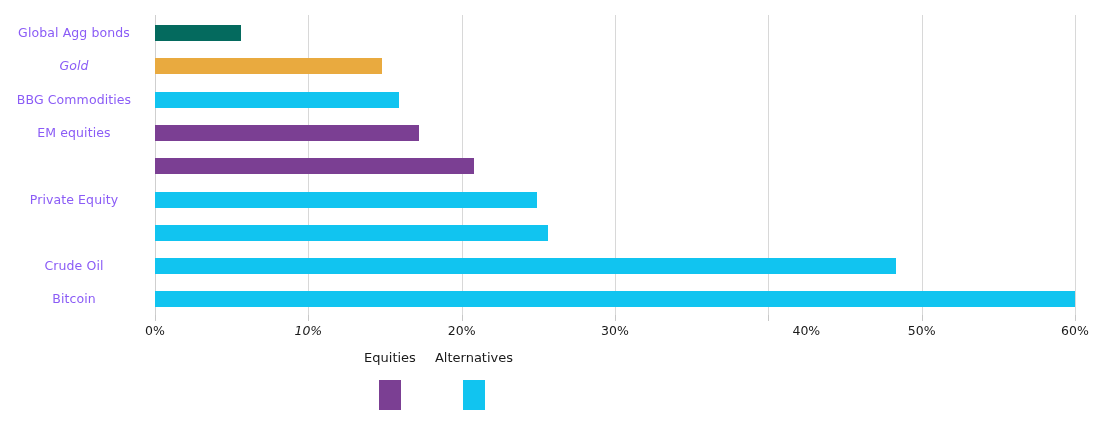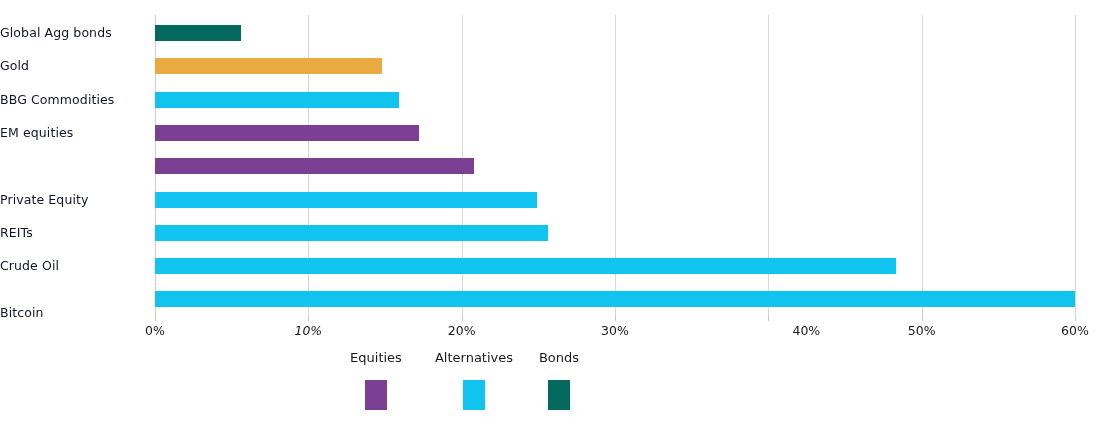--- a/index.html
+++ b/index.html
@@ -37,23 +37,23 @@
     top: 15px;
     width: 148px;
     height: 300px;
   }
   .cat-label {
     position: absolute;
     right: 0;
     width: 148px;
     height: 16px;
     line-height: 16px;
-    text-align: left;
+    text-align: center;
     font-size: 12.5px;
-    color: #0f172a;
+    color: #8b5cf6;
     white-space: nowrap;
     letter-spacing: 0.1px;
   }
 
   .plot-area {
     position: absolute;
     left: 155px;
     top: 15px;
     width: 920px;
     height: 300px;
@@ -138,27 +138,26 @@
 </style>
 </head>
 <body>
 
 <div class="chart-root">
 
   <div class="plot-wrap">
 
     <div class="cat-labels">
         <div class="cat-label" style="top: 10px;">Global Agg bonds</div>
-        <div class="cat-label" style="top: 43.3px;">Gold</div>
+        <div class="cat-label" style="top: 43.3px; font-style: italic;">Gold</div>
         <div class="cat-label" style="top: 76.6px;">BBG Commodities</div>
         <div class="cat-label" style="top: 109.9px;">EM equities</div>
         <div class="cat-label" style="top: 176.5px;">Private Equity</div>
-        <div class="cat-label" style="top: 209.8px;">REITs</div>
         <div class="cat-label" style="top: 243.1px;">Crude Oil</div>
-        <div class="cat-label" style="top: 276.4px; margin-top: 14px;">Bitcoin</div>
+        <div class="cat-label" style="top: 276.4px;">Bitcoin</div>
       </div>
 
     <div class="plot-area">
       <div class="gridlines">
           <div class="gridline axis-origin" style="left: 0px;"></div>
           <div class="gridline" style="left: 153.333px;"></div>
           <div class="gridline" style="left: 306.667px;"></div>
           <div class="gridline" style="left: 460px;"></div>
           <div class="gridline" style="left: 613.333px;"></div>
           <div class="gridline" style="left: 766.667px;"></div>
@@ -190,27 +189,23 @@
       <div class="tick-label" style="left: 460px;">30%</div>
       <div class="tick-mark" style="left: 613.333px;"></div>
       <div class="tick-label" style="left: 613.333px; margin-left: 38px;">40%</div>
       <div class="tick-mark" style="left: 766.667px;"></div>
       <div class="tick-label" style="left: 766.667px;">50%</div>
       <div class="tick-mark" style="left: 920px;"></div>
       <div class="tick-label" style="left: 920px;">60%</div>
     </div>
 
   <div class="legend">
-      <div class="legend-item" style="left: 316px; width: 120px;">
+      <div class="legend-item" style="left: 330px; width: 120px;">
         <div class="legend-label">Equities</div>
         <div class="legend-swatch" style="background: rgb(123, 63, 147);"></div>
       </div>
       <div class="legend-item" style="left: 414px; width: 120px;">
         <div class="legend-label">Alternatives</div>
         <div class="legend-swatch" style="background: rgb(17, 196, 240);"></div>
       </div>
-      <div class="legend-item" style="left: 499px; width: 120px;">
-        <div class="legend-label">Bonds</div>
-        <div class="legend-swatch" style="background: rgb(4, 106, 94);"></div>
-      </div>
     </div>
 
 </div>
 
 </body></html>

